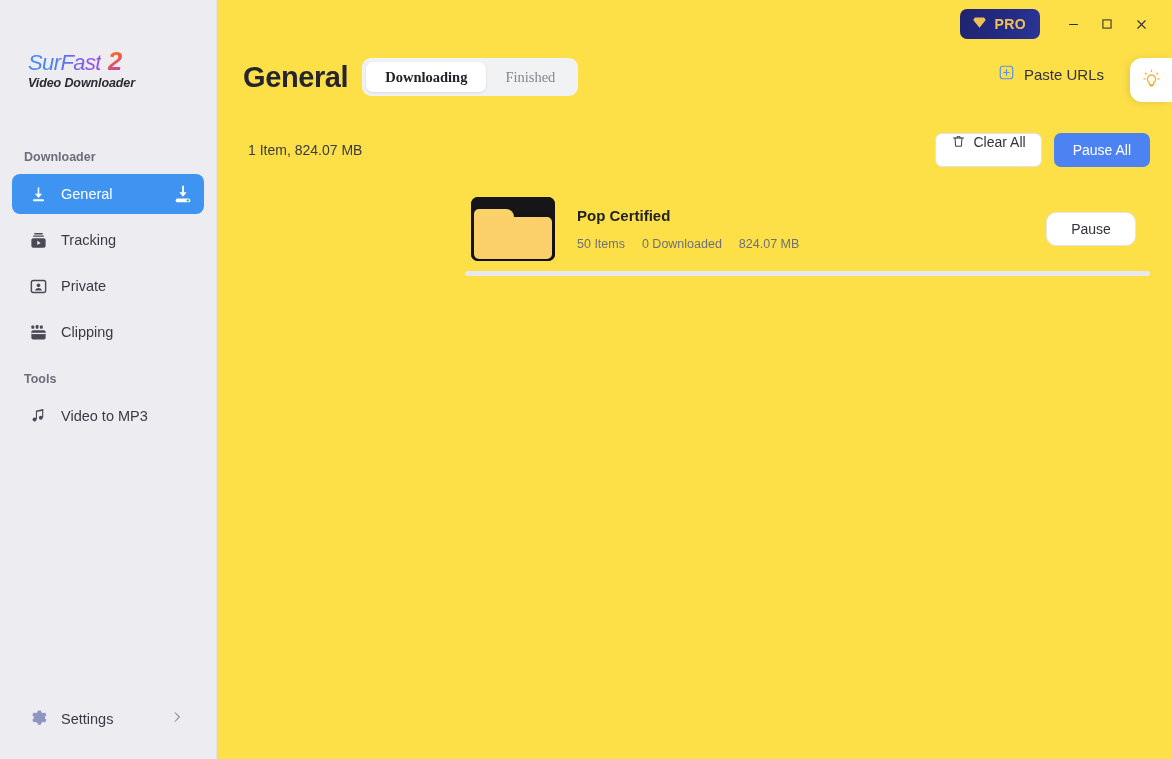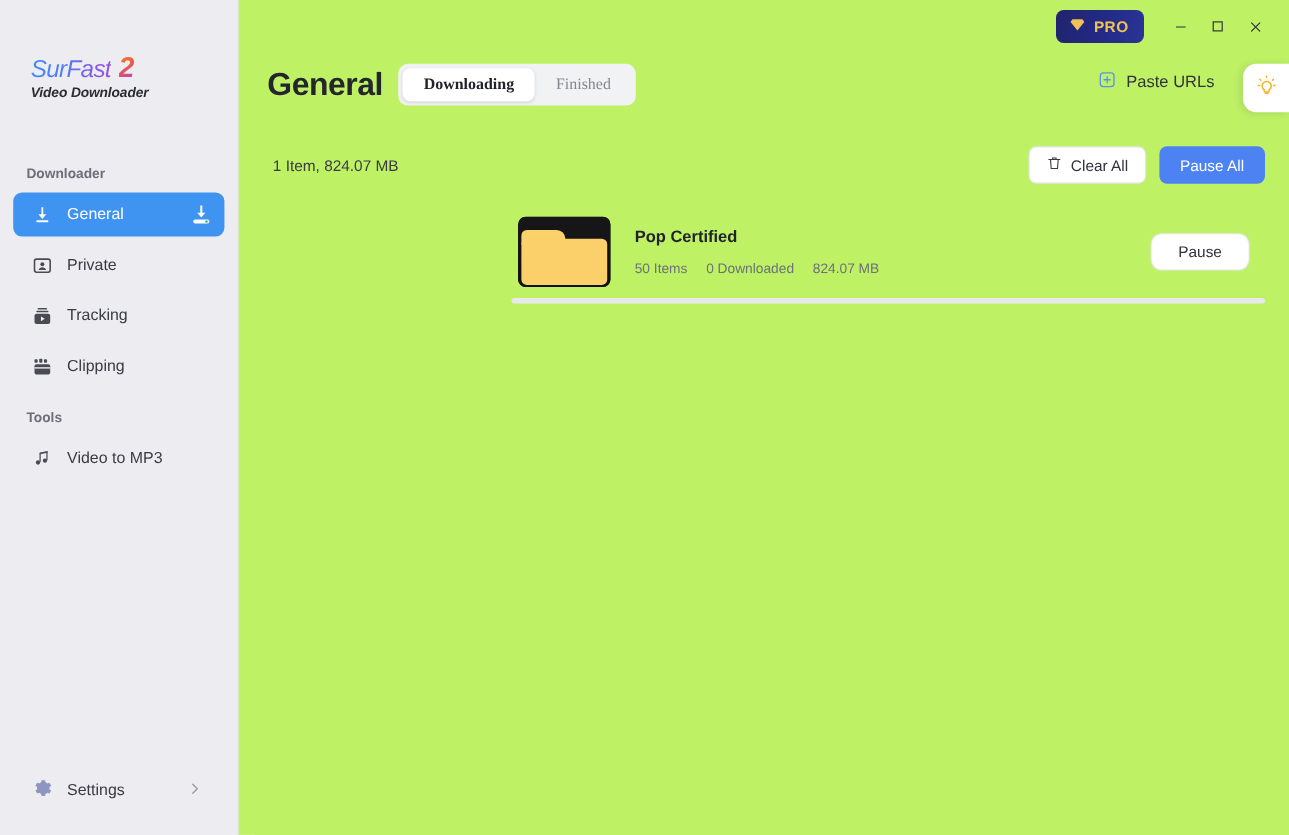--- a/index.html
+++ b/index.html
@@ -118,21 +118,21 @@
     border-radius: 8px;
   }
   .settings-row .nav-icon { margin-right: 13px; }
   .settings-label { font-size: 14.5px; color: #3a3a44; }
   .settings-chevron { position: absolute; right: 20px; color: #9b9aa6; }
 
   
   .main {
     flex: 1;
     position: relative;
-    background: #bef264;
+    background: #fde047;
     height: 759px;
     padding-left: 19px;
   }
 
   .titlebar {
     position: absolute;
     top: 0; left: 0; right: 0;
     height: 48px;
     display: flex;
     align-items: center;
@@ -245,21 +245,21 @@
     color: #3a3a44;
   }
   .toolbar-right {
     margin-left: auto;
     display: flex;
     align-items: center;
     gap: 12px;
   }
   .btn-outline {
     display: flex;
-    align-items: center;
+    align-items: flex-start;
     gap: 7px;
     height: 34px;
     padding: 0 15px;
     border: 1px solid #e1e1e7;
     border-radius: 7px;
     background: #ffffff;
     font-size: 14px;
     color: #32323c;
     cursor: pointer;
   }
@@ -398,39 +398,39 @@
         <svg width="22" height="22" viewBox="0 0 24 24">
           <path d="M11 3h2v7.2h3L12 15l-4-4.8h3V3z" fill="#ffffff"></path>
           <rect x="4" y="17" width="16" height="4" rx="2" fill="#ffffff"></rect>
           <circle cx="17.2" cy="19" r="1.3" fill="#2fc27a"></circle>
         </svg>
       </span>
     </div>
 
     <div class="nav-item">
       <span class="nav-icon">
-        <svg width="19" height="19" viewBox="0 0 24 24" fill="none" stroke="#4a4a55" stroke-width="1.8">
-          <rect x="3" y="4.5" width="18" height="15" rx="2.4"></rect>
-          <circle cx="12" cy="10.5" r="2.3" fill="#4a4a55" stroke="none"></circle>
-          <path d="M7.6 17c.9-2.1 2.5-3.1 4.4-3.1s3.5 1 4.4 3.1" fill="#4a4a55" stroke="none"></path>
-        </svg>
-      </span>
-      <span class="nav-label">Private</span>
-    </div>
-
-    <div class="nav-item">
-      <span class="nav-icon">
         <svg width="19" height="19" viewBox="0 0 24 24">
           <rect x="6.5" y="2.6" width="11" height="1.7" rx="0.85" fill="#4a4a55"></rect>
           <rect x="5" y="5.6" width="14" height="1.7" rx="0.85" fill="#4a4a55"></rect>
           <rect x="3" y="9" width="18" height="12" rx="2.4" fill="#4a4a55"></rect>
           <path d="M10.4 12.4l4.4 2.6-4.4 2.6z" fill="#edecf1"></path>
         </svg>
       </span>
       <span class="nav-label">Tracking</span>
+    </div>
+
+    <div class="nav-item">
+      <span class="nav-icon">
+        <svg width="19" height="19" viewBox="0 0 24 24" fill="none" stroke="#4a4a55" stroke-width="1.8">
+          <rect x="3" y="4.5" width="18" height="15" rx="2.4"></rect>
+          <circle cx="12" cy="10.5" r="2.3" fill="#4a4a55" stroke="none"></circle>
+          <path d="M7.6 17c.9-2.1 2.5-3.1 4.4-3.1s3.5 1 4.4 3.1" fill="#4a4a55" stroke="none"></path>
+        </svg>
+      </span>
+      <span class="nav-label">Private</span>
     </div>
 
     <div class="nav-item">
       <span class="nav-icon">
         <svg width="19" height="19" viewBox="0 0 24 24">
           <rect x="3" y="3.2" width="3.6" height="4" rx="1" fill="#4a4a55"></rect>
           <rect x="8.4" y="2.6" width="3.6" height="4.6" rx="1" fill="#4a4a55"></rect>
           <rect x="13.8" y="3.2" width="3.6" height="4" rx="1" fill="#4a4a55"></rect>
           <rect x="3" y="9" width="18" height="11.8" rx="2.2" fill="#4a4a55"></rect>
           <rect x="3" y="12.4" width="18" height="1.6" fill="#edecf1"></rect>

